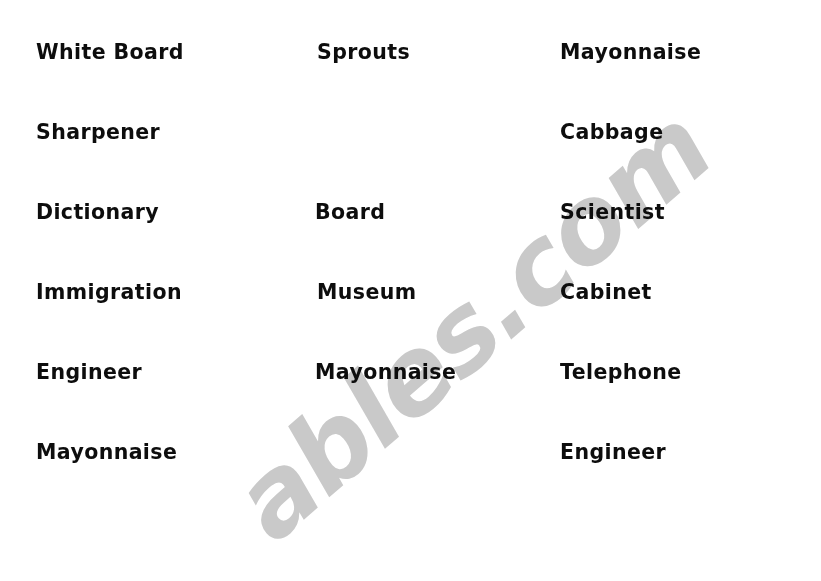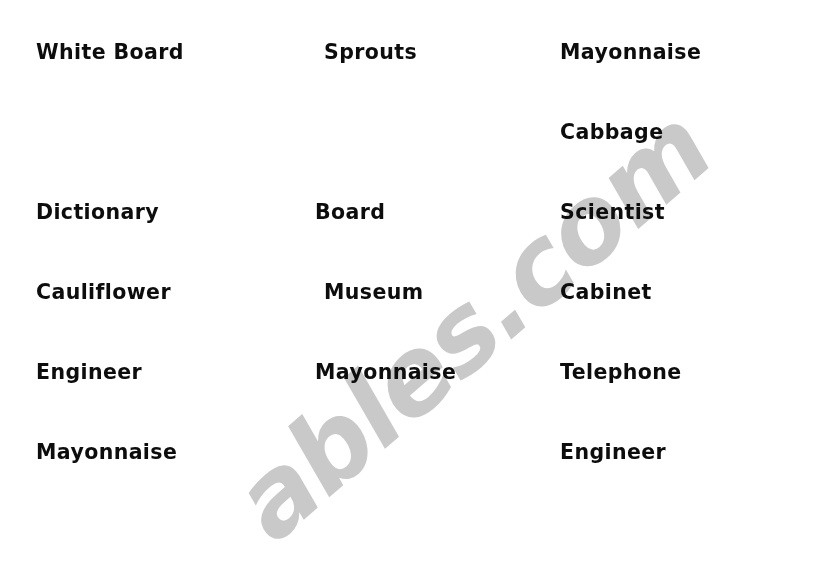--- a/index.html
+++ b/index.html
@@ -71,51 +71,52 @@
     line-height: 34px;
     color: #0d0d0d;
     letter-spacing: 0.4px;
     white-space: nowrap;
   }
   .col-0 { left: 36px; }
   .col-1 { left: 315px; }
   .col-2 { left: 560px; }
 
   
-  .nudge-right-2 { margin-left: 9px; }
+  .nudge-right-2 { margin-left: 2px; }
 </style>
 </head>
 <body>
 
 <div id="page">
 
   <div id="watermark-layer">
     <div id="watermark-text">ables.com</div>
   </div>
 
   <div id="word-grid">
 
     <div class="word-row" style="top:35px;">
       <span class="word-cell col-0">White Board</span>
       <span class="word-cell col-1 nudge-right-2">Sprouts</span>
       <span class="word-cell col-2">Mayonnaise</span>
     </div>
 
     <div class="word-row" style="top:115px;">
+      <span class="word-cell col-0">Sharpener</span>
       <span class="word-cell col-2">Cabbage</span>
     </div>
 
     <div class="word-row" style="top:195px;">
       <span class="word-cell col-0">Dictionary</span>
       <span class="word-cell col-1">Board</span>
       <span class="word-cell col-2">Scientist</span>
     </div>
 
     <div class="word-row" style="top:275px;">
-      <span class="word-cell col-0">Cauliflower</span>
+      <span class="word-cell col-0">Immigration</span>
       <span class="word-cell col-1 nudge-right-2">Museum</span>
       <span class="word-cell col-2">Cabinet</span>
     </div>
 
     <div class="word-row" style="top:355px;">
       <span class="word-cell col-0">Engineer</span>
       <span class="word-cell col-1">Mayonnaise</span>
       <span class="word-cell col-2">Telephone</span>
     </div>
 

